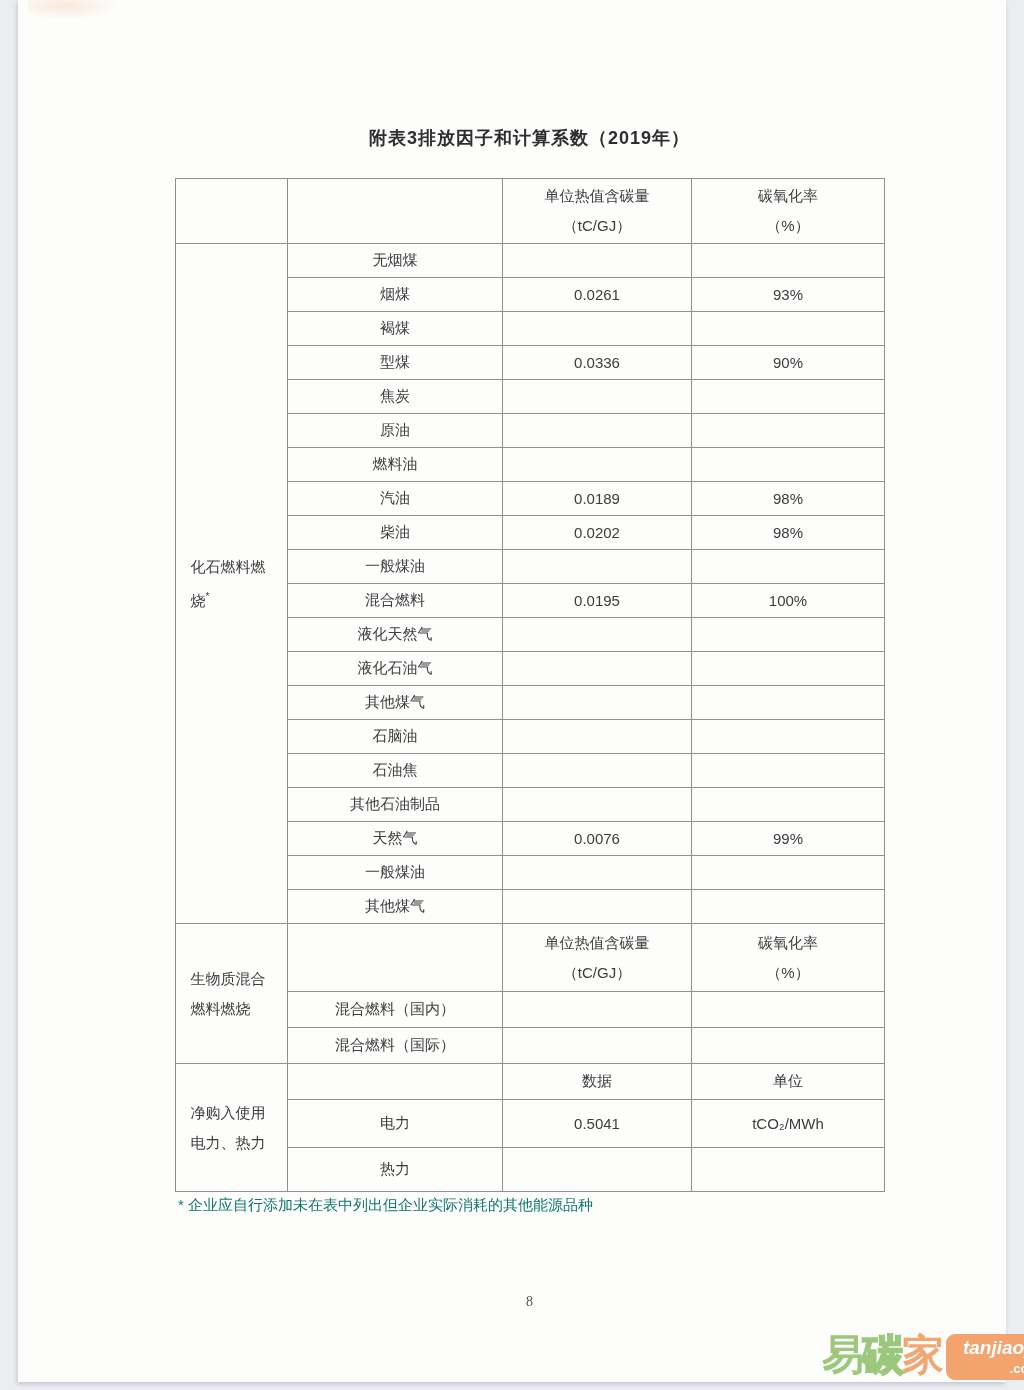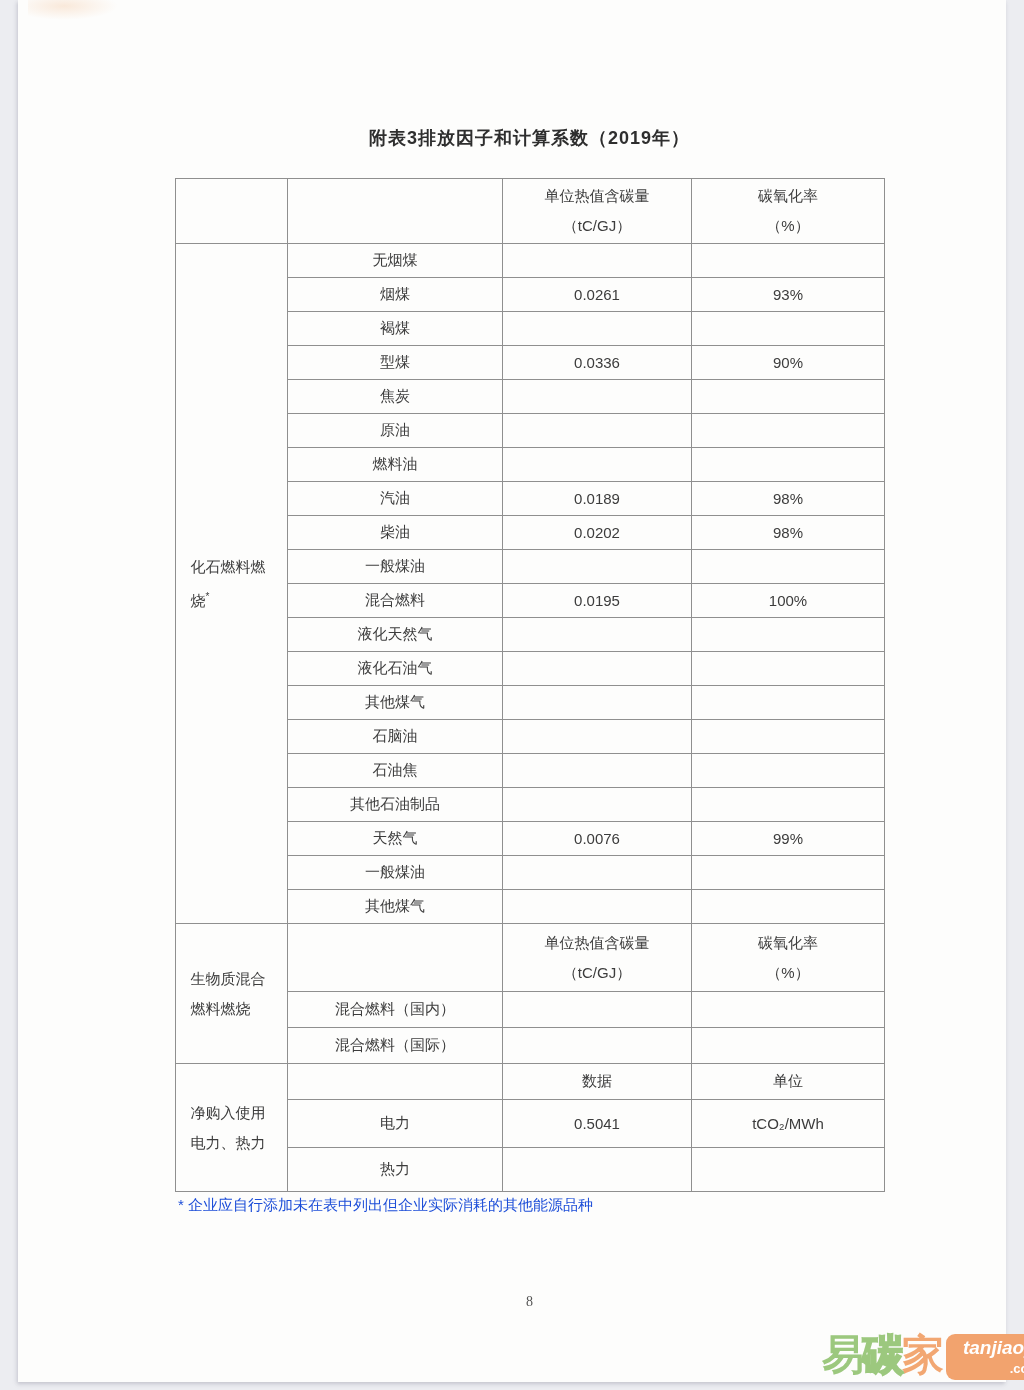--- a/index.html
+++ b/index.html
@@ -61,21 +61,21 @@
   .row-h36 { height: 36px; }
   .row-h44 { height: 44px; }
   .row-h48 { height: 48px; }
   .row-h64 { height: 64px; }
   .row-h68 { height: 68px; }
   .footnote {
     position: absolute;
     left: 160px; top: 1196px;
     width: 760px;
     font-size: 15px;
-    color: #1d4ed8;
+    color: #0f766e;
   }
   .page-number {
     position: absolute;
     left: 157px; top: 1294px;
     width: 709px;
     text-align: center;
     font-size: 14px;
     color: #555;
     font-family: "Liberation Serif", serif;
   }

